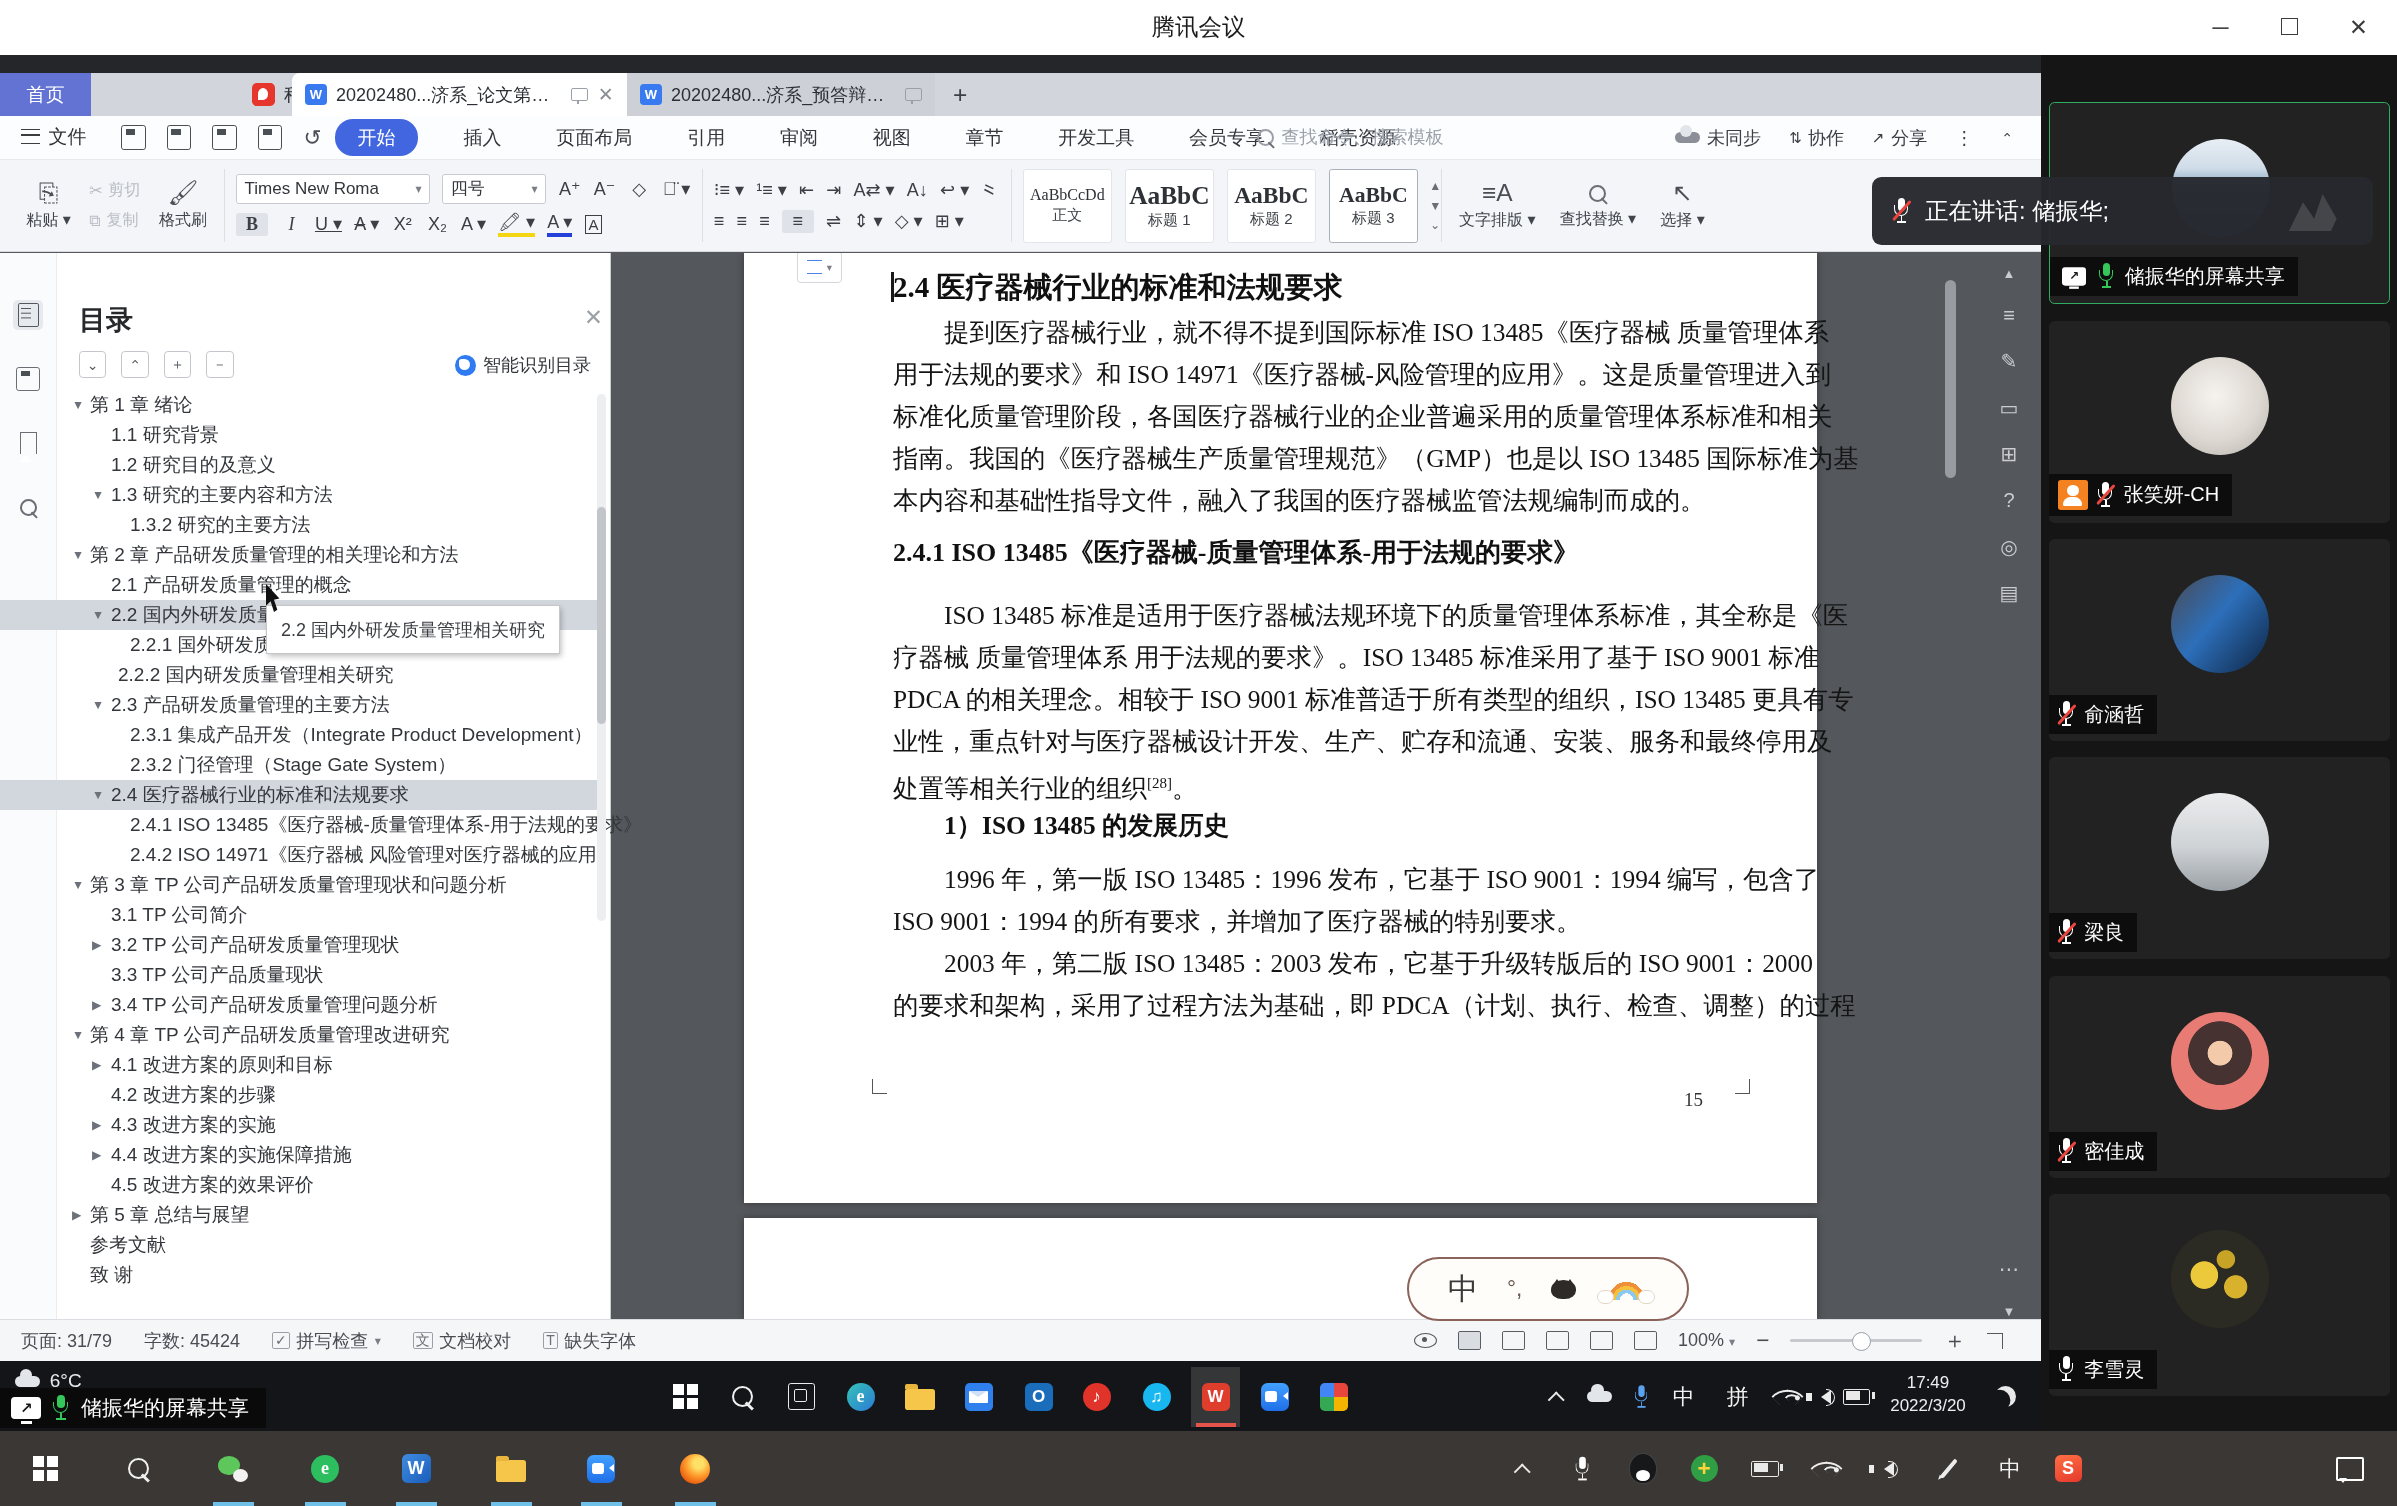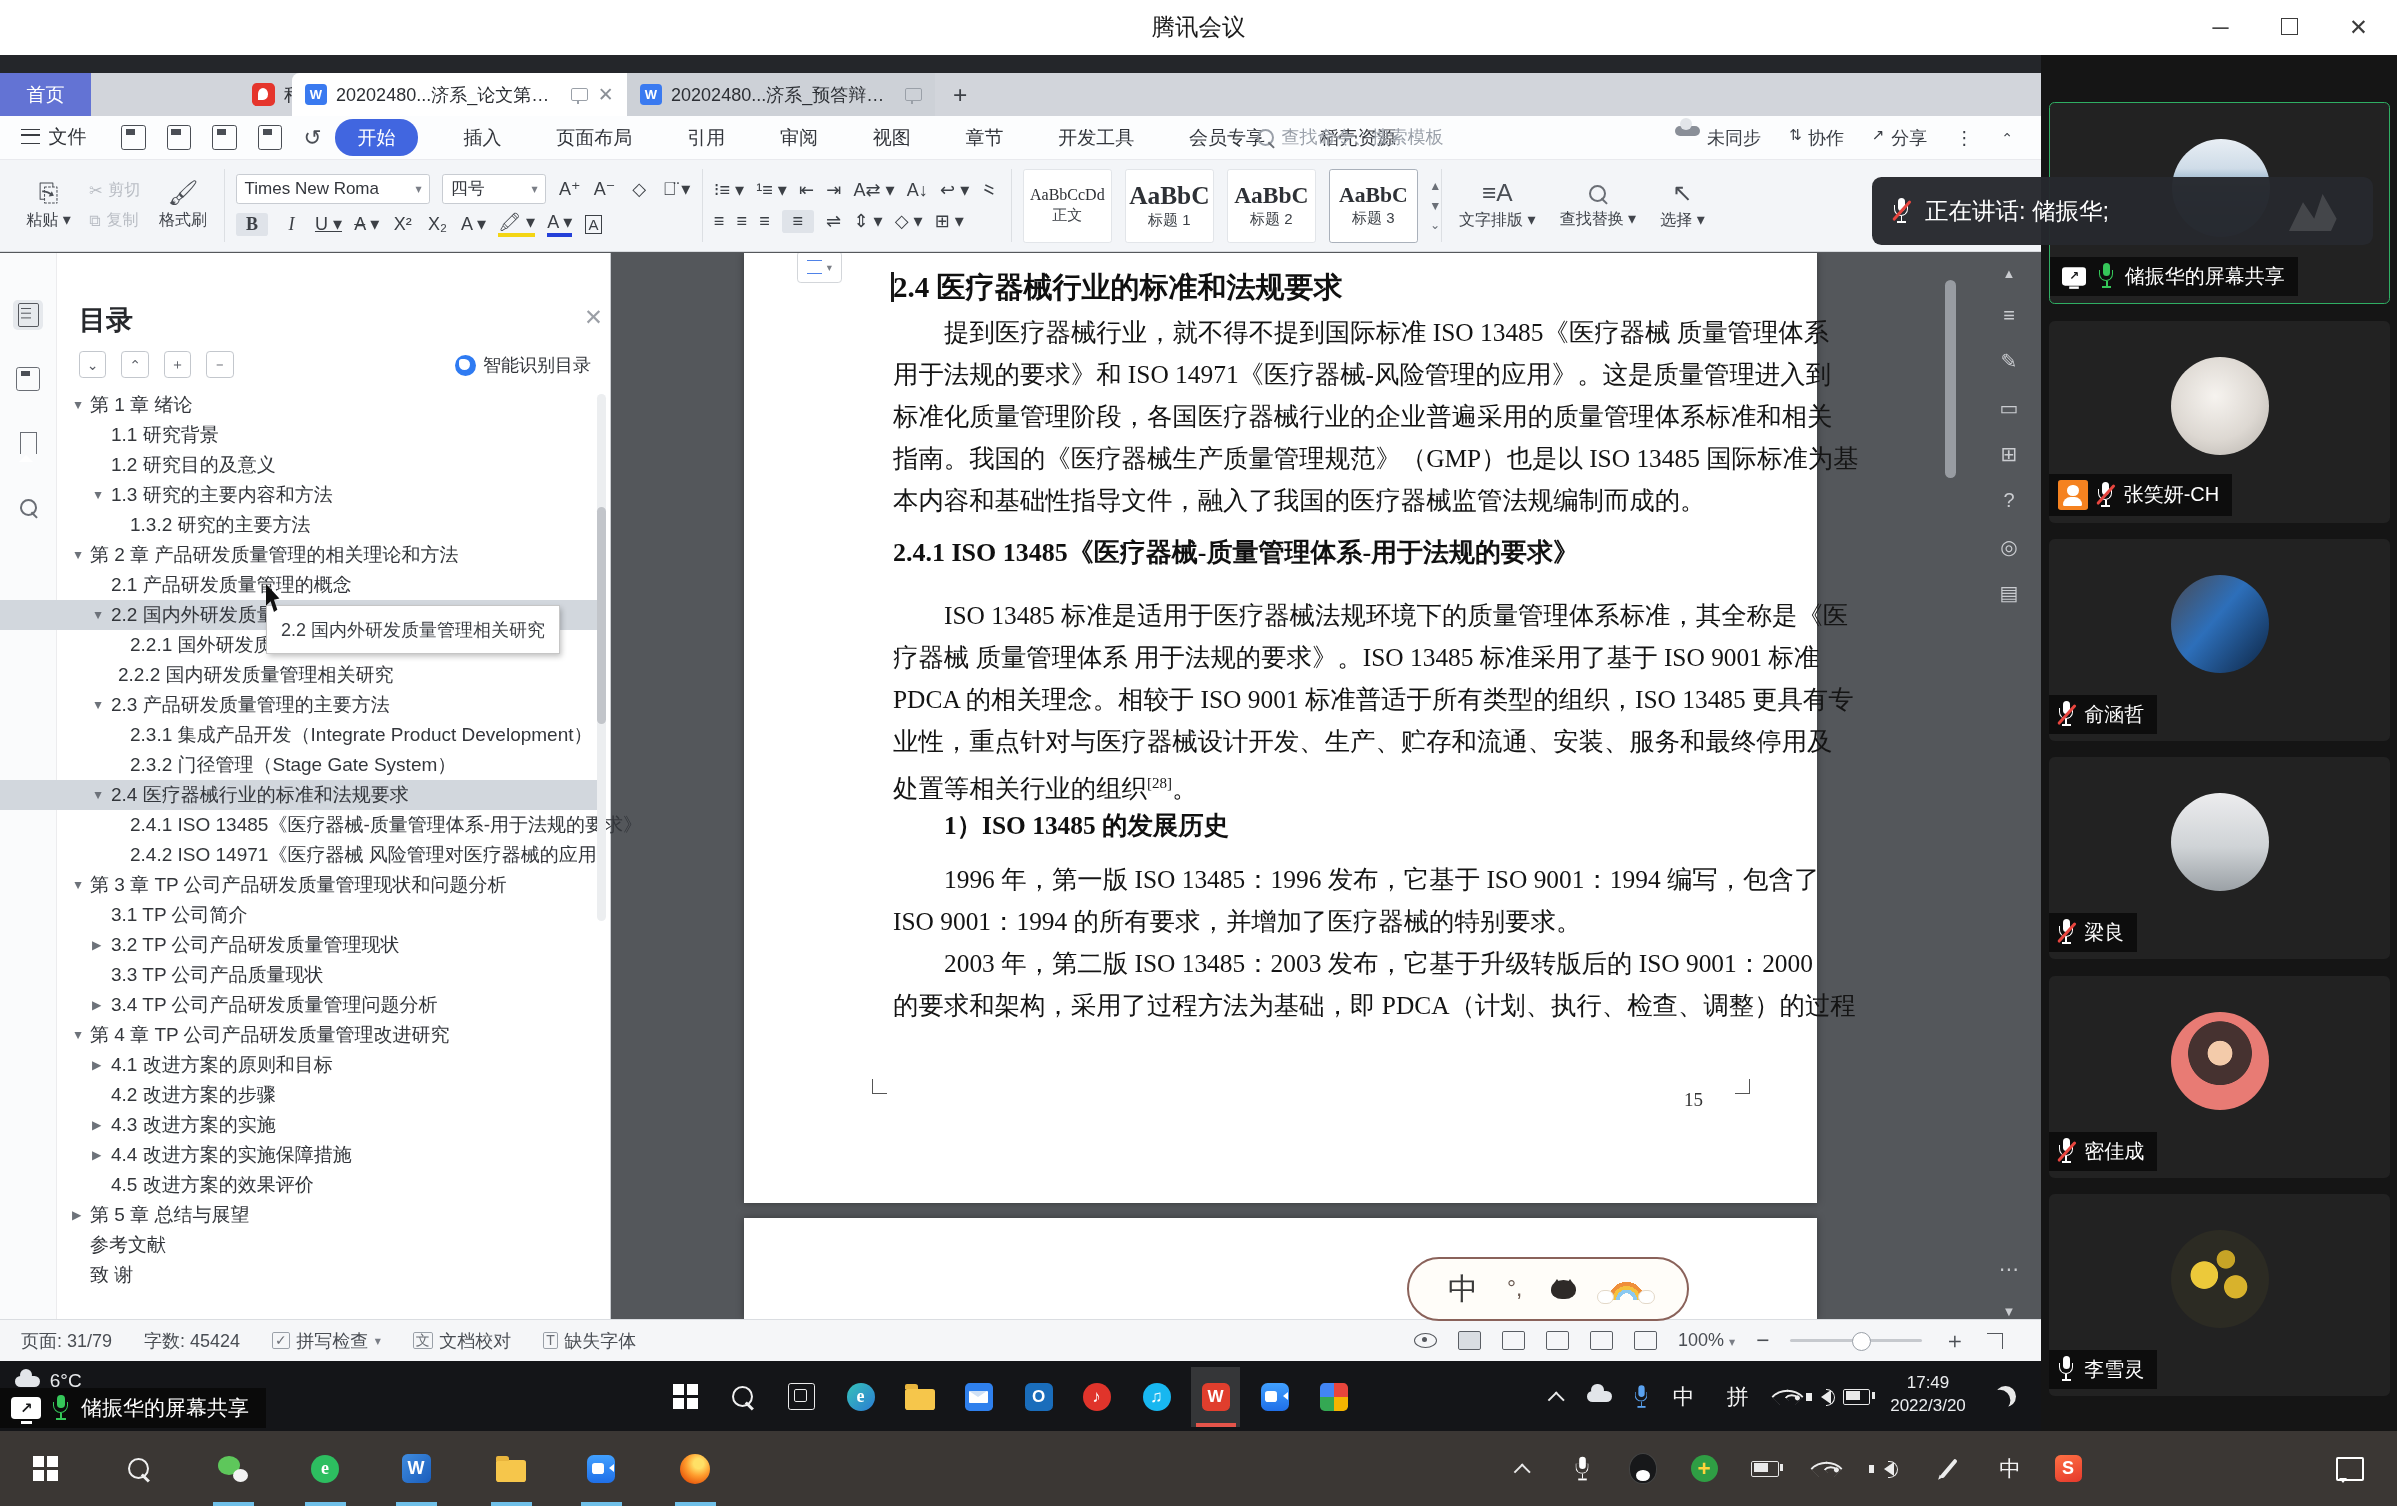--- a/index.html
+++ b/index.html
@@ -43,21 +43,21 @@
   #qicons{position:absolute;left:121px;top:8.5px;display:flex;gap:21px;align-items:center;color:#4a4e55;}
   .qic{width:22.6px;height:22.6px;border:1.9px solid #4a4e55;border-radius:2.8px;position:relative;}
   .qic::after{content:"";position:absolute;left:3.8px;top:2.8px;width:9.4px;height:5.6px;background:#4a4e55;}
   .undo{font-size:21.7px;color:#4a4e55;}
   .mini-caret{font-size:12.2px;color:#7a7e86;}
   #menu-tabs{position:absolute;left:335px;top:0;height:43px;display:flex;align-items:center;gap:36px;font-size:19px;color:#33363c;}
   #menu-tabs .mtab{padding:4.7px 9.4px;}
   #menu-tabs .mtab.active{background:#4166e0;color:#fff;border-radius:18px;padding:5.6px 22.6px;}
   #menu-search{position:absolute;left:1257px;top:9.4px;display:flex;gap:7.5px;align-items:center;color:#9aa0a9;font-size:18px;}
   #menu-right{position:absolute;right:28px;top:0;height:43px;display:flex;align-items:center;gap:28px;font-size:18px;color:#3b3f46;}
-  .mr-item{display:flex;align-items:flex-start;gap:6.6px;}
+  .mr-item{display:flex;align-items:center;gap:6.6px;}
 
   
   #ribbon{position:absolute;left:0;top:105px;width:2041px;height:92px;background:#f3f5f8;border-bottom:0.9px solid #d7dade;display:flex;align-items:stretch;padding-left:9.4px;box-sizing:border-box;}
   .rgroup{display:flex;align-items:center;gap:13px;padding:0 11.3px;}
   .rdiv{width:0.9px;background:#dcdfe3;margin:9.4px 0;}
   .bigbtn{display:flex;flex-direction:column;align-items:center;justify-content:center;gap:3.8px;font-size:16px;color:#41454c;padding:3.8px 5.6px;}
   .bigbtn .bico{font-size:24.5px;line-height:26px;color:#4a4e55;}
   .stack2{display:flex;flex-direction:column;justify-content:center;gap:9.4px;font-size:16px;}
   .stack2 .srow{display:flex;align-items:center;gap:5.6px;}
   .disabled{color:#b9bdc4;}

